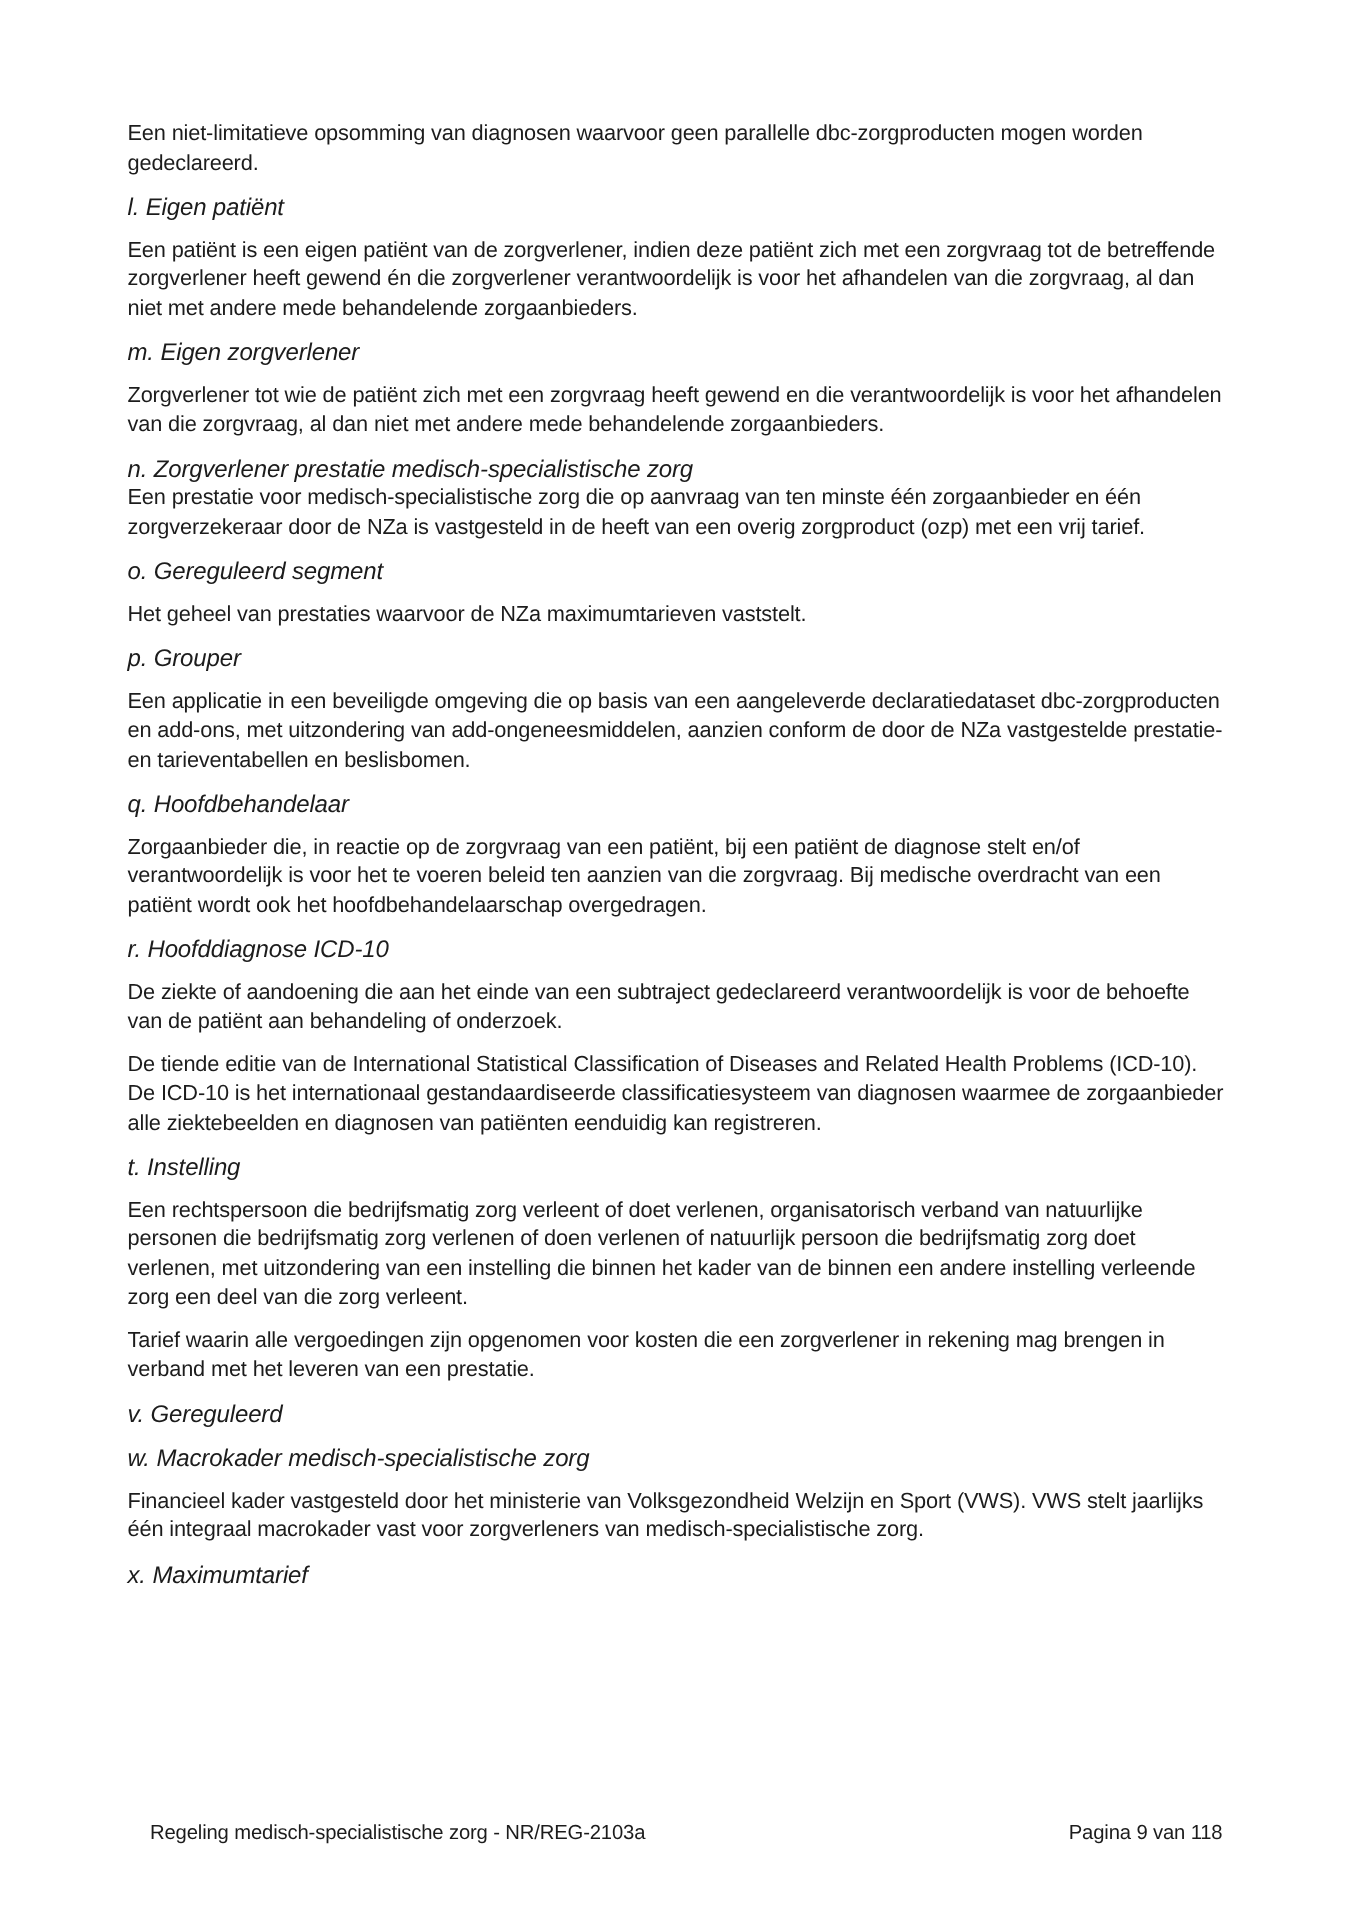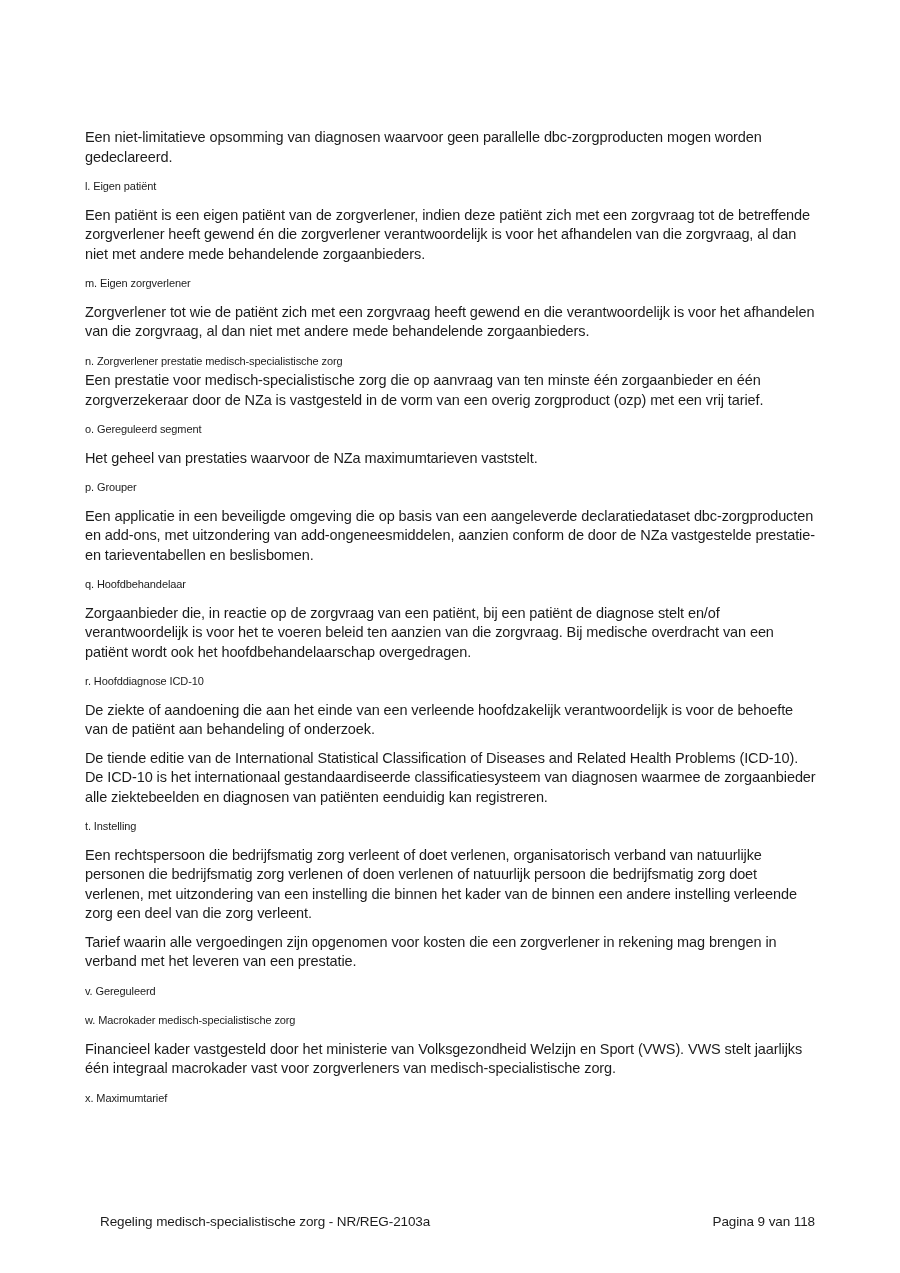--- a/index.html
+++ b/index.html
@@ -14,34 +14,34 @@
     background: #ffffff;
     font-family: "Liberation Sans", "DejaVu Sans", sans-serif;
     color: #1c1c1c;
     overflow: hidden;
   }
   .content {
     position: absolute;
     top: 80px;
     left: 85px;
     width: 732px;
-    margin-top: 48px;
   }
   .para {
     font-size: 14.5px;
     line-height: 19.5px;
     margin: 9px 0 0 0;
     letter-spacing: -0.1px;
   }
   .para:first-child {
     margin-top: 0;
   }
   .term {
-    font-size: 11px;
+    font-size: 16px;
     line-height: 19.5px;
+    font-style: italic;
     margin: 10px 0 0 0;
     letter-spacing: -0.1px;
   }
   .tight-after {
     margin-top: 0;
   }
   .footer {
     position: absolute;
     left: 85px;
     right: 85px;
@@ -59,29 +59,29 @@
 
 <div class="page" style="color: rgb(28, 28, 28); background: rgb(255, 255, 255);">
   <div class="content">
     <p class="para">Een niet-limitatieve opsomming van diagnosen waarvoor geen parallelle dbc-zorgproducten mogen worden gedeclareerd.</p>
     <div id="definitions">
         <p class="term">l. Eigen patiënt</p>
         <p class="para">Een patiënt is een eigen patiënt van de zorgverlener, indien deze patiënt zich met een zorgvraag tot de betreffende zorgverlener heeft gewend én die zorgverlener verantwoordelijk is voor het afhandelen van die zorgvraag, al dan niet met andere mede behandelende zorgaanbieders.</p>
         <p class="term">m. Eigen zorgverlener</p>
         <p class="para">Zorgverlener tot wie de patiënt zich met een zorgvraag heeft gewend en die verantwoordelijk is voor het afhandelen van die zorgvraag, al dan niet met andere mede behandelende zorgaanbieders.</p>
         <p class="term">n. Zorgverlener prestatie medisch-specialistische zorg</p>
-        <p class="para tight-after">Een prestatie voor medisch-specialistische zorg die op aanvraag van ten minste één zorgaanbieder en één zorgverzekeraar door de NZa is vastgesteld in de vorm van een overig zorgproduct (ozp) met een vrij tarief.</p>
+        <p class="para tight-after">Een prestatie voor medisch-specialistische zorg die op aanvraag van ten minste één zorgaanbieder en één zorgverzekeraar door de NZa is vastgesteld in de heeft van een overig zorgproduct (ozp) met een vrij tarief.</p>
         <p class="term">o. Gereguleerd segment</p>
         <p class="para">Het geheel van prestaties waarvoor de NZa maximumtarieven vaststelt.</p>
         <p class="term">p. Grouper</p>
         <p class="para">Een applicatie in een beveiligde omgeving die op basis van een aangeleverde declaratiedataset dbc-zorgproducten en add-ons, met uitzondering van add-ongeneesmiddelen, aanzien conform de door de NZa vastgestelde prestatie- en tarieventabellen en beslisbomen.</p>
         <p class="term">q. Hoofdbehandelaar</p>
         <p class="para">Zorgaanbieder die, in reactie op de zorgvraag van een patiënt, bij een patiënt de diagnose stelt en/of verantwoordelijk is voor het te voeren beleid ten aanzien van die zorgvraag. Bij medische overdracht van een patiënt wordt ook het hoofdbehandelaarschap overgedragen.</p>
         <p class="term">r. Hoofddiagnose ICD-10</p>
-        <p class="para">De ziekte of aandoening die aan het einde van een verleende hoofdzakelijk verantwoordelijk is voor de behoefte van de patiënt aan behandeling of onderzoek.</p>
+        <p class="para">De ziekte of aandoening die aan het einde van een subtraject gedeclareerd verantwoordelijk is voor de behoefte van de patiënt aan behandeling of onderzoek.</p>
         <p class="para">De tiende editie van de International Statistical Classification of Diseases and Related Health Problems (ICD-10). De ICD-10 is het internationaal gestandaardiseerde classificatiesysteem van diagnosen waarmee de zorgaanbieder alle ziektebeelden en diagnosen van patiënten eenduidig kan registreren.</p>
         <p class="term">t. Instelling</p>
         <p class="para">Een rechtspersoon die bedrijfsmatig zorg verleent of doet verlenen, organisatorisch verband van natuurlijke personen die bedrijfsmatig zorg verlenen of doen verlenen of natuurlijk persoon die bedrijfsmatig zorg doet verlenen, met uitzondering van een instelling die binnen het kader van de binnen een andere instelling verleende zorg een deel van die zorg verleent.</p>
         <p class="para">Tarief waarin alle vergoedingen zijn opgenomen voor kosten die een zorgverlener in rekening mag brengen in verband met het leveren van een prestatie.</p>
         <p class="term">v. Gereguleerd</p>
         <p class="term">w. Macrokader medisch-specialistische zorg</p>
         <p class="para">Financieel kader vastgesteld door het ministerie van Volksgezondheid Welzijn en Sport (VWS). VWS stelt jaarlijks één integraal macrokader vast voor zorgverleners van medisch-specialistische zorg.</p>
         <p class="term">x. Maximumtarief</p>
       </div>
   </div>

